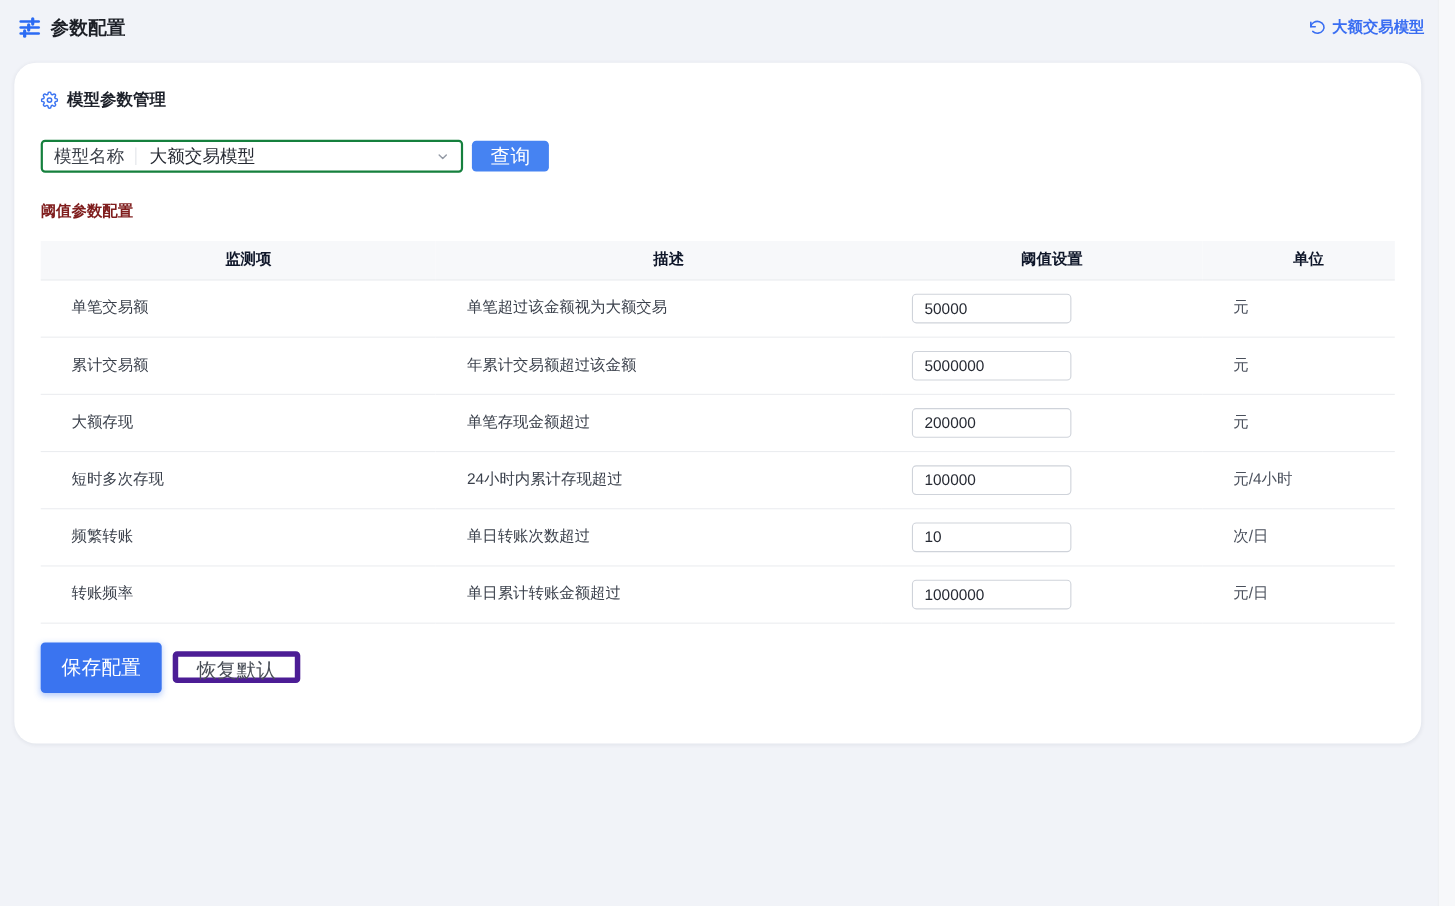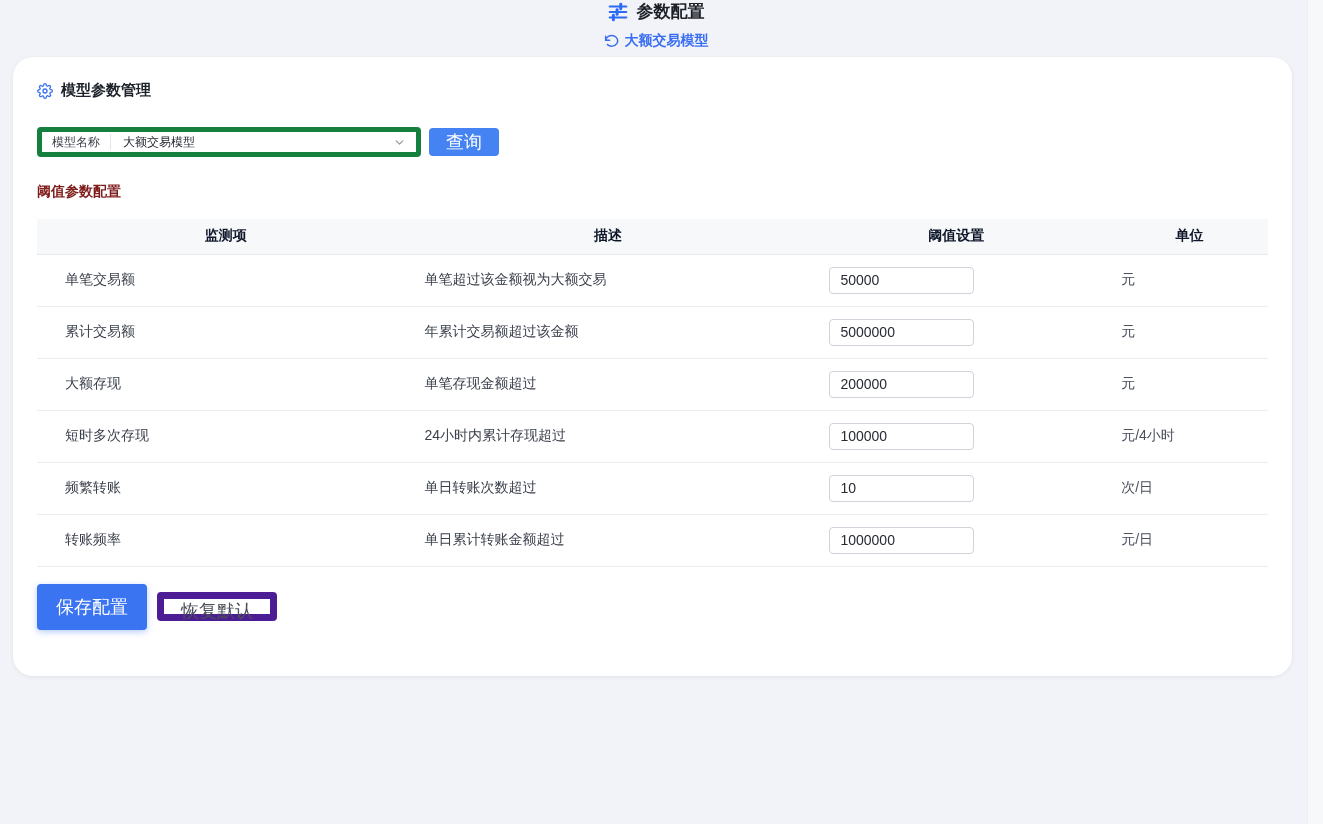--- a/index.html
+++ b/index.html
@@ -11,21 +11,20 @@
     overflow: hidden;
     position: relative;
   }
   
   .topbar {
     height: 50px;
     display: flex;
     align-items: center;
     justify-content: space-between;
     padding: 0 28px 0 16px;
-    flex-direction: column;
   }
   .topbar-left { display: flex; align-items: center; gap: 8px; }
   .topbar-title { font-size: 17px; font-weight: 700; color: #1c1f26; }
   .back-link {
     display: flex; align-items: center; gap: 6px;
     color: #3a6ef2; font-size: 14px; font-weight: 600;
     cursor: pointer; text-decoration: none;
   }
   
   .card {
@@ -35,26 +34,26 @@
     padding: 24px 24px 46px 24px;
     box-shadow: 0 1px 4px rgba(20,30,60,0.07);
     min-height: 571px;
   }
   .section-head { display: flex; align-items: center; gap: 8px; margin-bottom: 27px; }
   .section-title { font-size: 15px; font-weight: 700; color: #1d212a; }
   
   .query-row { display: flex; align-items: center; gap: 8px; margin-bottom: 26px; }
   .model-select {
     width: 384px; height: 30px;
-    border: 5px solid #15803d; border-radius: 4px;
+    border: 2px solid #15803d; border-radius: 4px;
     background: #fff;
     display: flex; align-items: center;
     padding: 0 10px;
     cursor: pointer;
-    font-size: 12px;
+    font-size: 16px;
   }
   .model-select .prepend-label { color: #3a3f48; padding-right: 10px; white-space: nowrap; }
   .model-select .divider { width: 1px; height: 16px; background: #e1e4e9; }
   .model-select .value { color: #262a33; padding-left: 12px; flex: 1; white-space: nowrap; }
   .model-select .chev { display: flex; align-items: center; color: #959ba6; }
   .btn {
     border: none; border-radius: 4px; cursor: pointer;
     font-size: 18px; font-family: inherit;
   }
   .btn-query {
@@ -89,21 +88,21 @@
   }
   
   .footer-btns { display: flex; align-items: center; gap: 10px; margin-top: 17px; }
   .btn-save {
     background: #3a74f0; color: #fff;
     height: 46px; padding: 0 19px;
     box-shadow: 0 2px 6px rgba(64,120,242,0.38);
   }
   .btn-reset {
     background: #fff; color: #4a4f58;
-    border: 7px solid #4c1d95;
+    border: 5px solid #4c1d95;
     height: 29px; padding: 0 17px;
   }
   
   .scroll-strip {
     position: absolute; top: 0; right: 0; bottom: 0; width: 16px;
     background: #f7f8fa; border-left: 1px solid #eceef2;
   }
   svg { display: block; }
 </style>
 </head>

